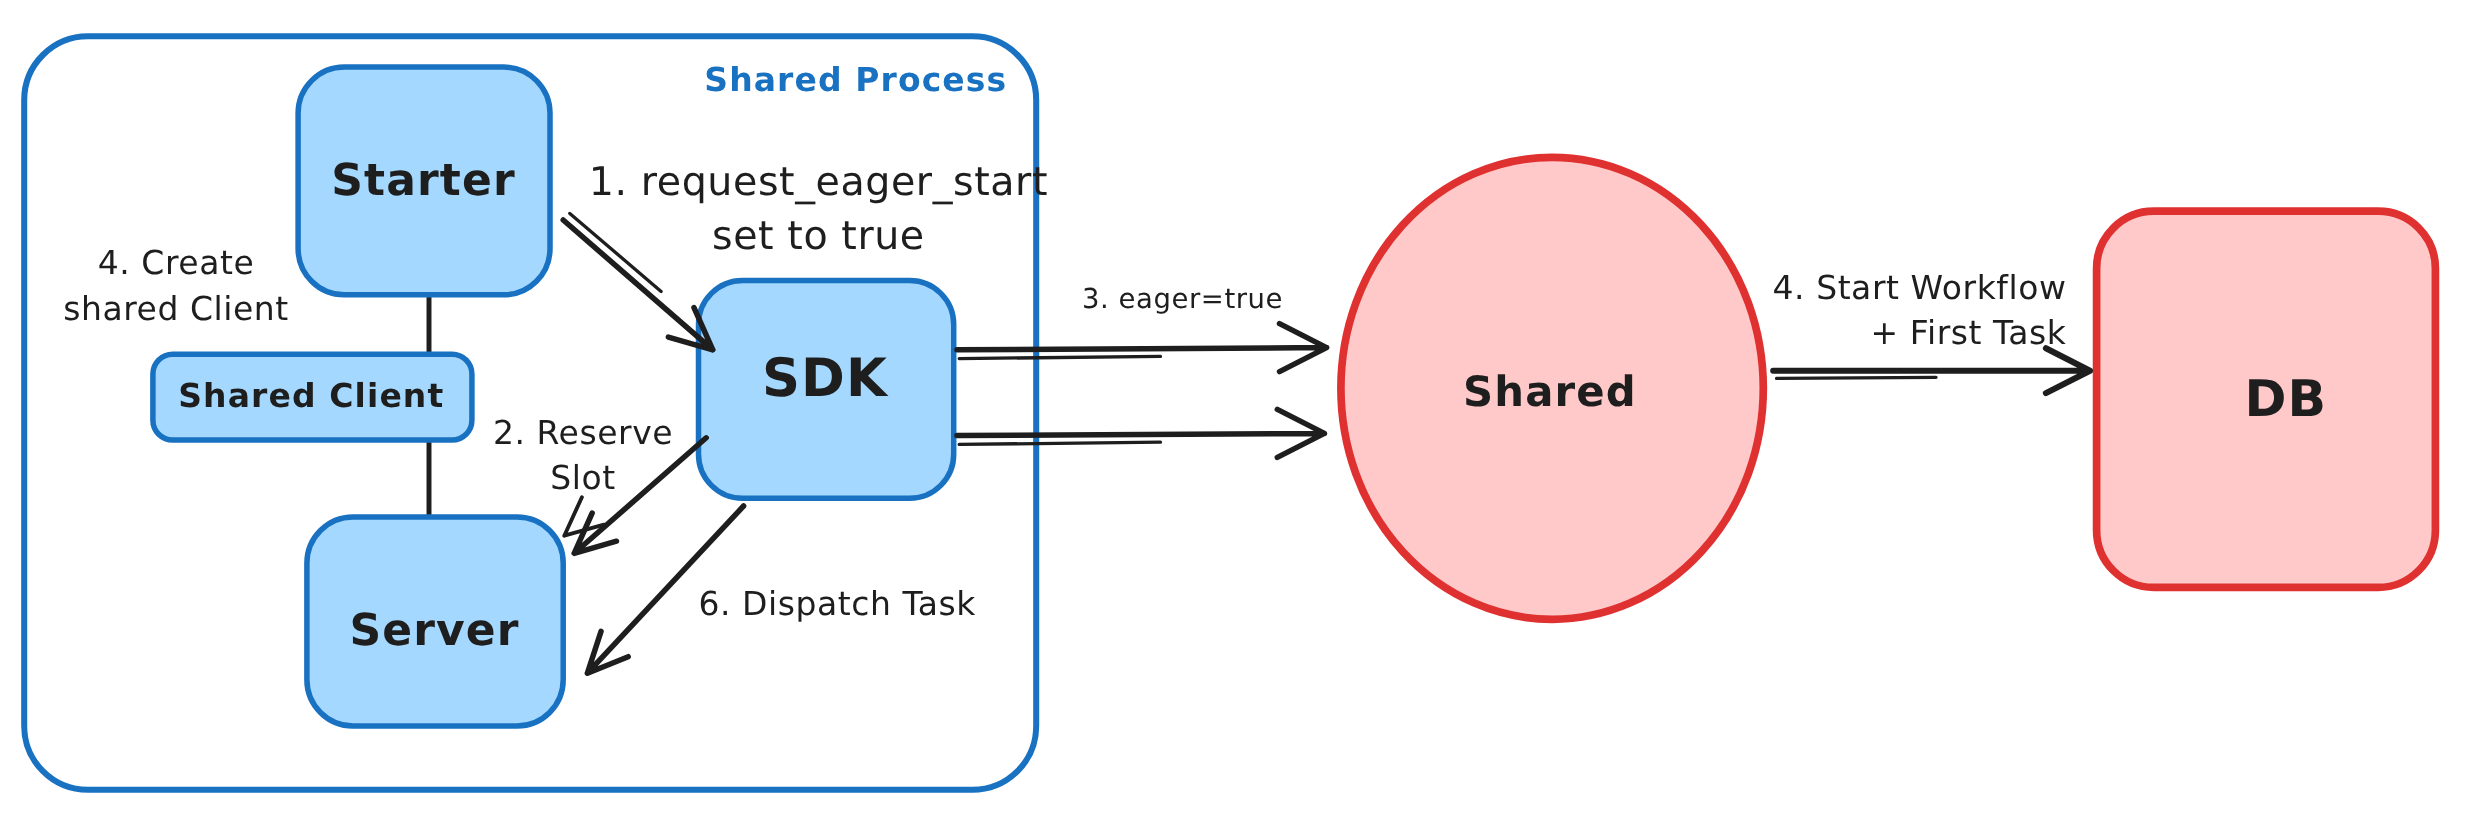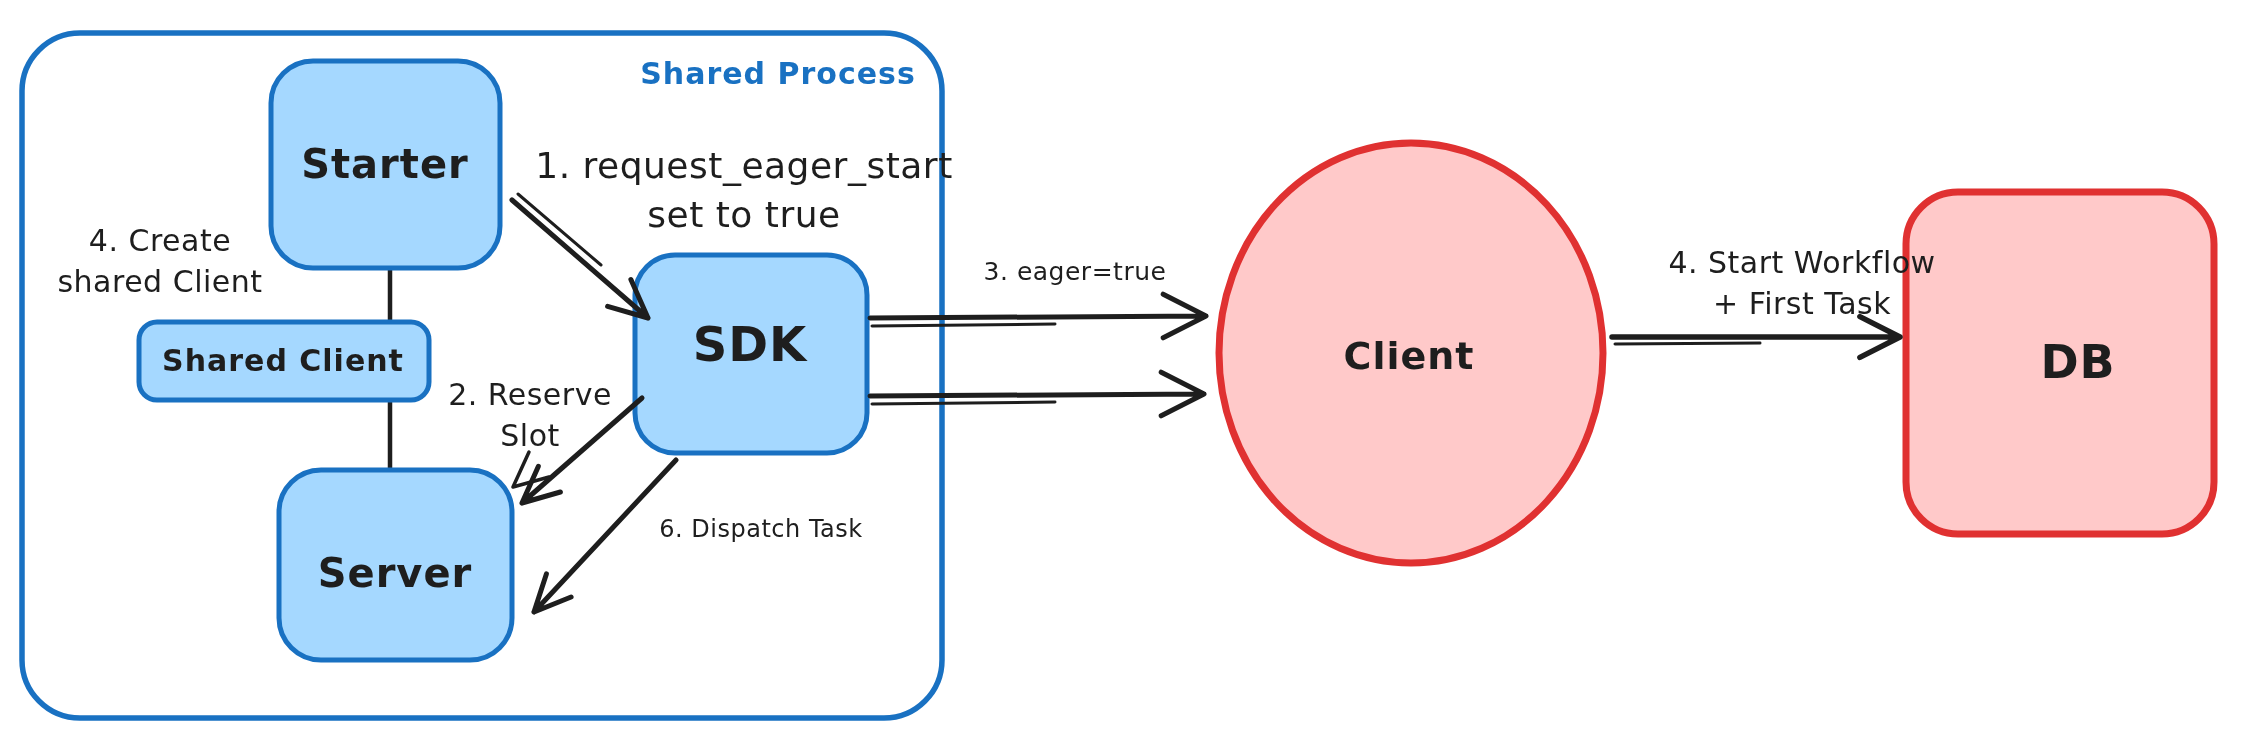--- a/index.html
+++ b/index.html
@@ -51,27 +51,27 @@
     <path d="M1612 337 L1900 337 M1859.9 357.4 L1900 337 L1859.9 316.6" fill="none" stroke="#1e1e1e" stroke-width="5.5" stroke-linecap="round" stroke-linejoin="round"></path>
     <path d="M1615 344 L1760 343" fill="none" stroke="#1e1e1e" stroke-width="3" stroke-linecap="round"></path>
   </svg>
 
   <div class="lbl node" style="left:385px;top:164px;font-size:40px;">Starter</div>
 
   <div class="lbl title" style="left:778px;top:74px;font-size:30px;">Shared Process</div>
   <div class="lbl node" style="left:283px;top:361px;font-size:30px;">Shared Client</div>
   <div class="lbl node" style="left:395px;top:573px;font-size:40px;">Server</div>
   <div class="lbl node" style="left:750px;top:344px;font-size:48px;">SDK</div>
-  <div class="lbl node" style="left:1409px;top:357px;font-size:38px;">Client</div>
+  <div class="lbl node" style="left:1409px;top:357px;font-size:38px;">Shared</div>
   <div class="lbl node" style="left:2060px;top:362px;font-size:46px;margin-left:18px;">DB</div>
 
   <div class="lbl" style="left:160px;top:261px;font-size:30px;">4. Create
 shared Client</div>
   <div class="lbl" style="left:744px;top:191px;font-size:36px;">1. request_eager_start
 set to true</div>
   <div class="lbl" style="left:530px;top:415px;font-size:30px;">2. Reserve
 Slot</div>
   <div class="lbl" style="left:1075px;top:272px;font-size:25px;">3. eager=true</div>
-  <div class="lbl" style="left:1802px;top:283px;font-size:30px;">4. Start Workflow
+  <div class="lbl" style="left:1745px;top:283px;font-size:30px;text-align:right;">4. Start Workflow
 + First Task</div>
-  <div class="lbl" style="left:761px;top:529px;font-size:24px;">6. Dispatch Task</div>
+  <div class="lbl" style="left:761px;top:550px;font-size:30px;">6. Dispatch Task</div>
 
 </div>
 
 </body></html>

